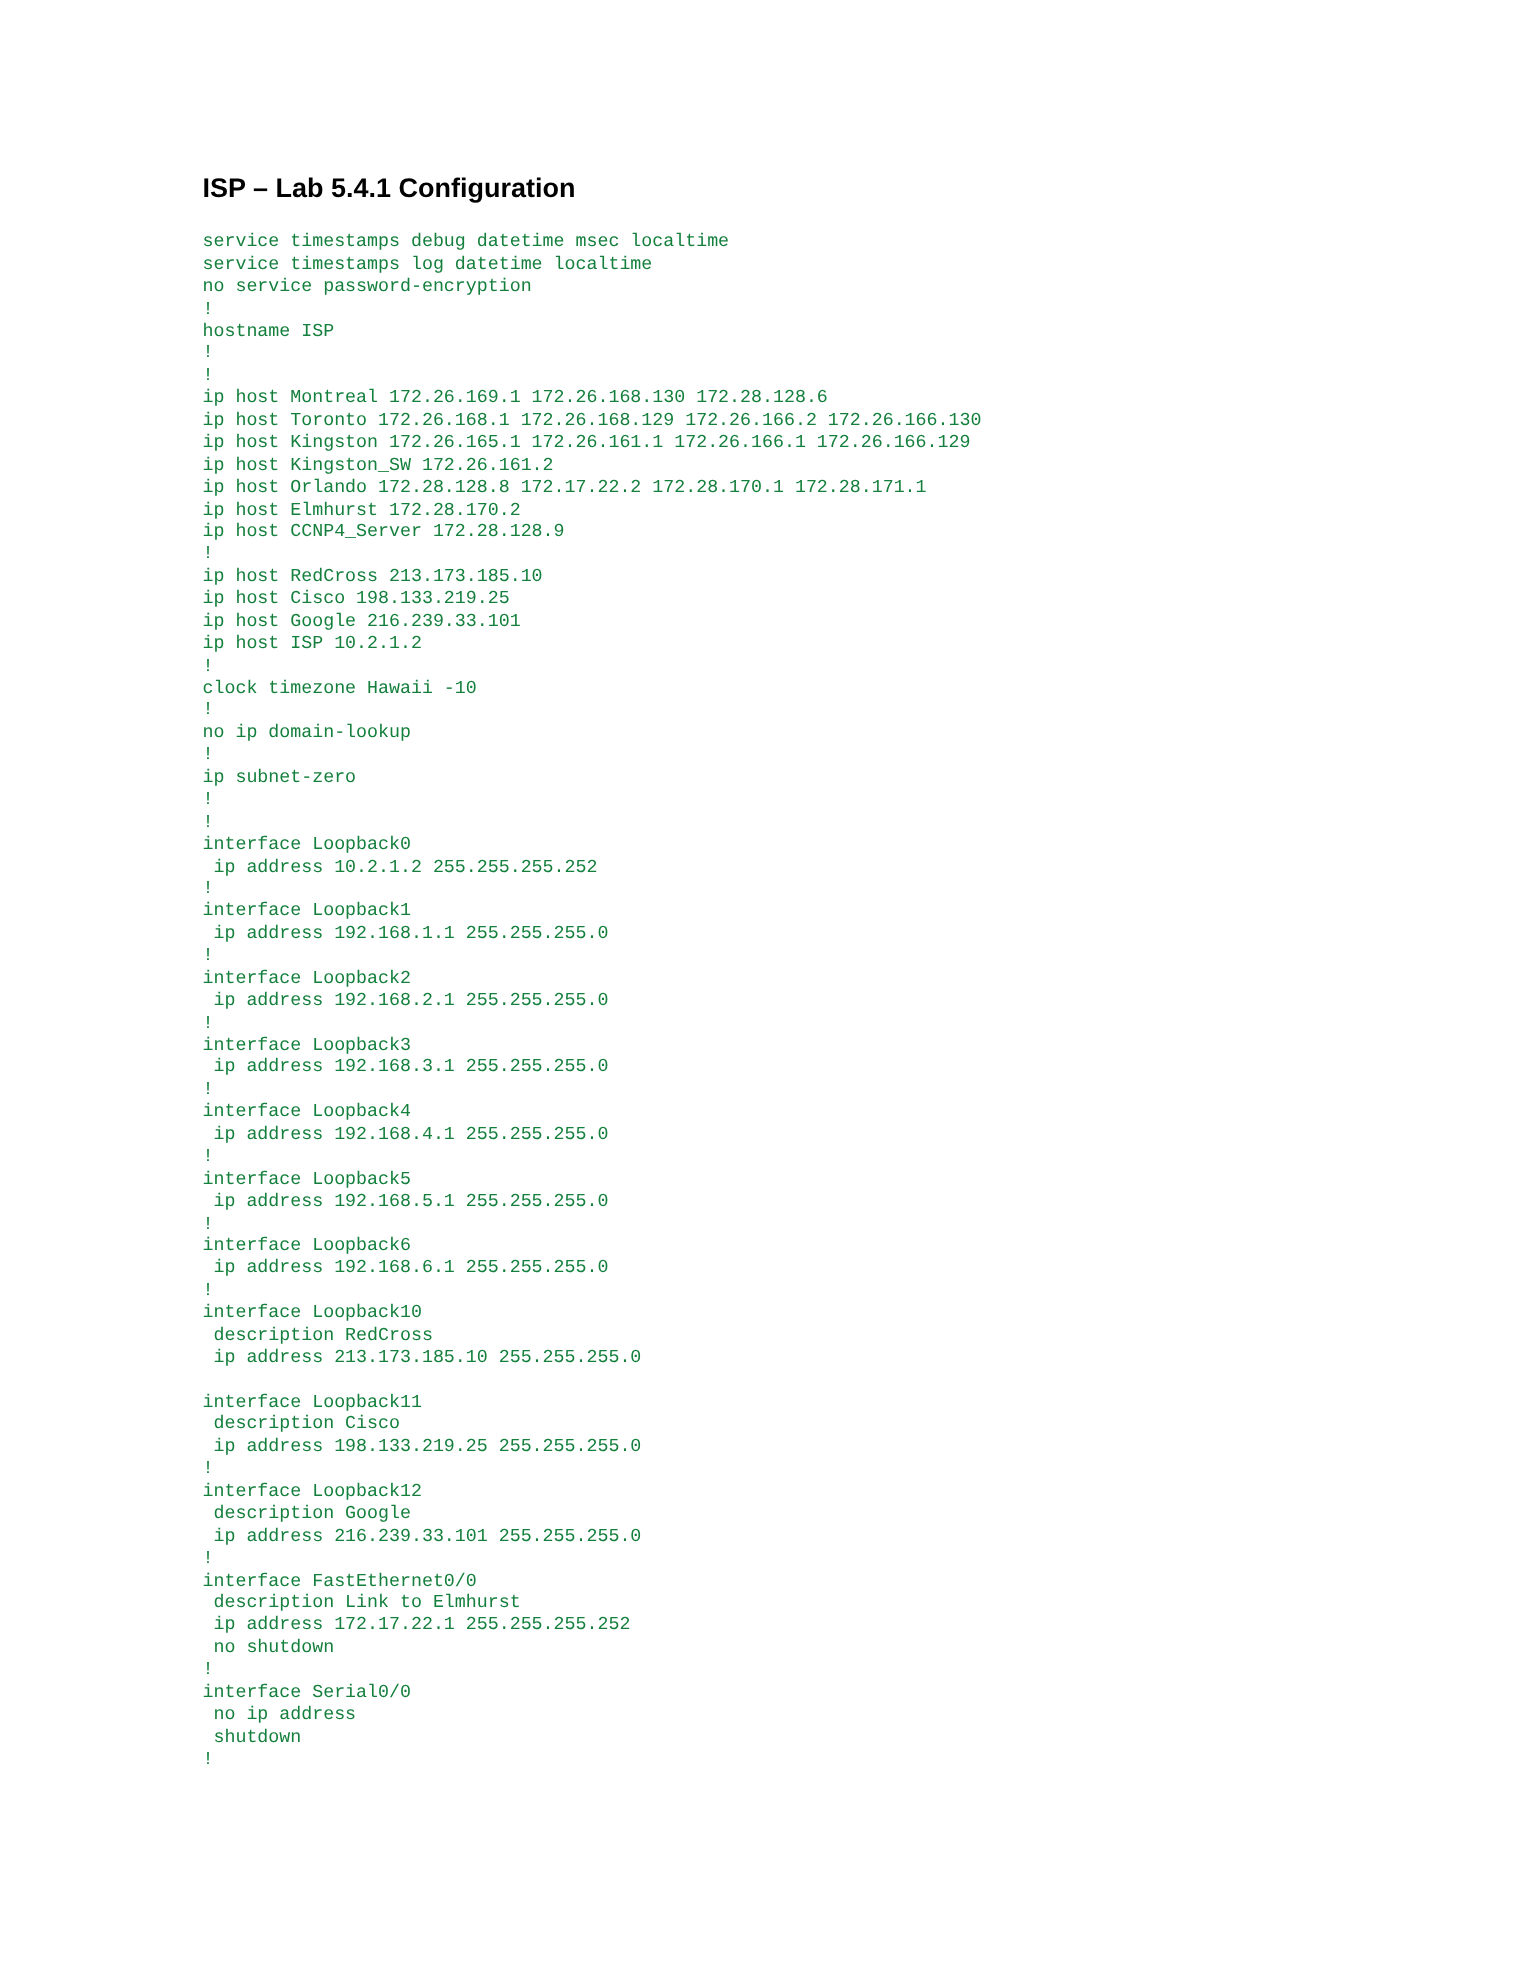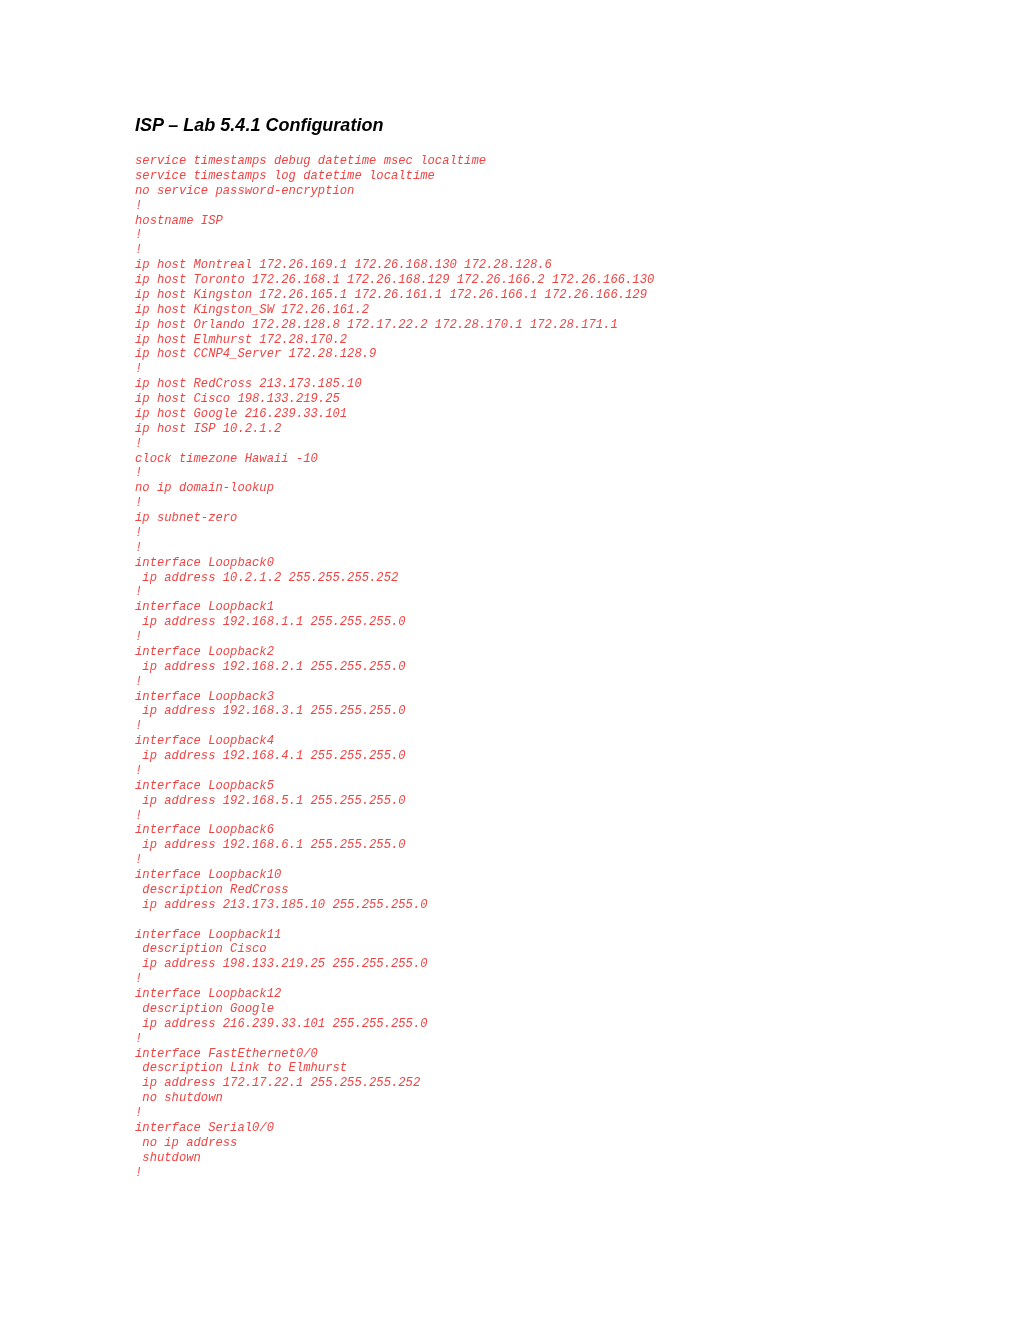--- a/index.html
+++ b/index.html
@@ -1,35 +1,35 @@
 <!DOCTYPE html>
 <html><head>
   <meta charset="utf-8">
   <style>
-    * { margin: 0; padding: 0; box-sizing: border-box; font-style: italic; }
+    * { margin: 0; padding: 0; box-sizing: border-box; }
     body {
       background: #ffffff;
       width: 1020px;
       height: 1320px;
       padding: 115px 135px 40px 135px;
       font-family: Arial, Helvetica, sans-serif;
       color: #000000;
     }
     h1 {
       font-size: 18px;
       font-weight: bold;
       margin-bottom: 18px;
       font-family: Arial, Helvetica, sans-serif;
     }
     pre {
       font-family: "Courier New", Courier, monospace;
       font-size: 12.2px;
       line-height: 1.22;
       white-space: pre;
-      color: #ef4444;
+      color: #15803d;
     }
   </style>
 </head>
 <body>
 
 <h1>ISP – Lab 5.4.1 Configuration</h1>
 <pre>service timestamps debug datetime msec localtime
 service timestamps log datetime localtime
 no service password-encryption
 !

